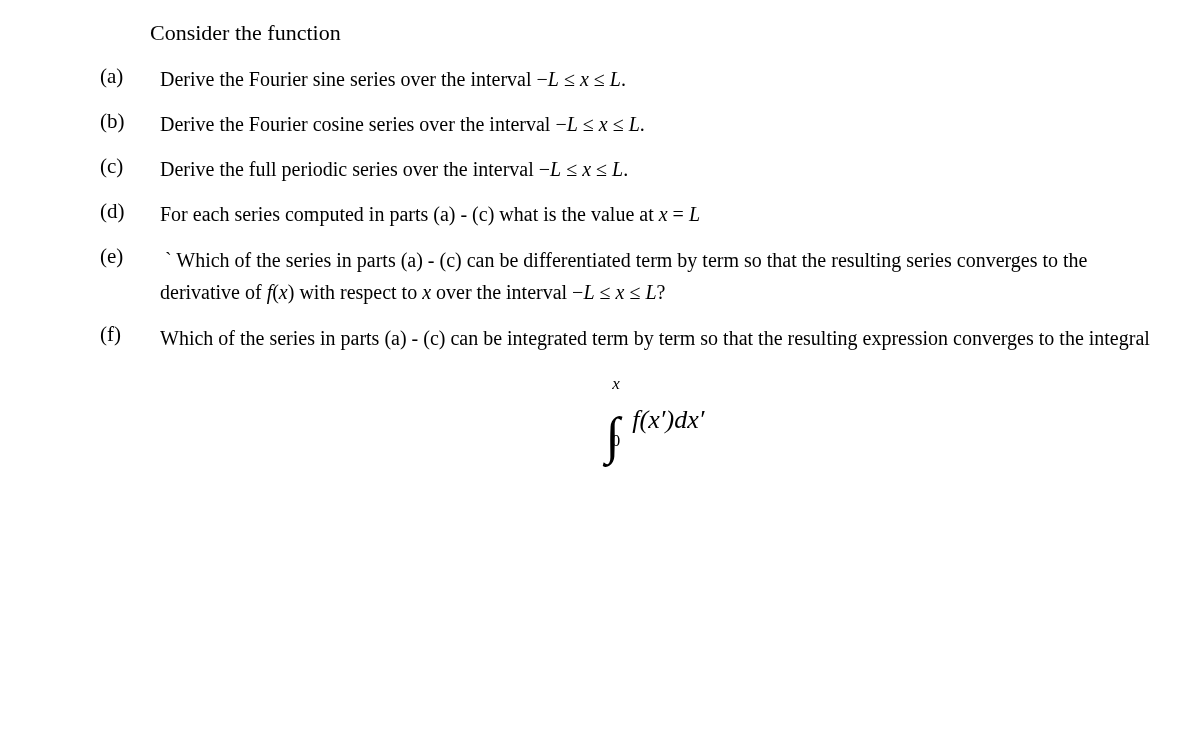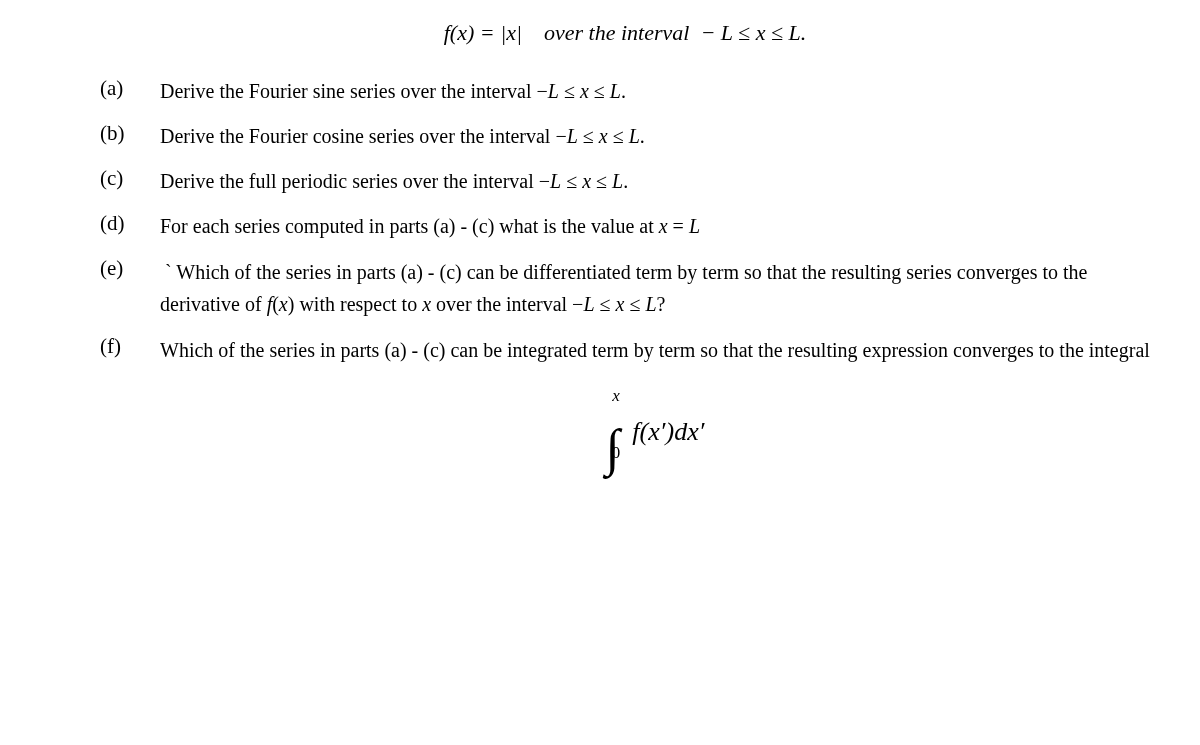--- a/index.html
+++ b/index.html
@@ -88,26 +88,24 @@
       font-style: italic;
       font-size: 26px;
     }
 
   </style>
 </head>
 <body>
 
 <div class="page-content">
 
+  <div class="intro-line">
+    <span>Consider the function</span>
+  </div>
 
-  <div class="function-line">
-    <span>
-      <i>f</i>(<i>x</i>) = |<i>x</i>|&nbsp;&nbsp;&nbsp; over the interval &nbsp;− <i>L</i> ≤ <i>x</i> ≤ <i>L</i>.
-    </span>
-  </div>
 
   <ul class="problem-list">
 
     <li class="problem-item">
       <span class="problem-label">(a)</span>
       <span class="problem-text">
         Derive the Fourier sine series over the interval −<i>L</i> ≤ <i>x</i> ≤ <i>L</i>.
       </span>
     </li>
 

